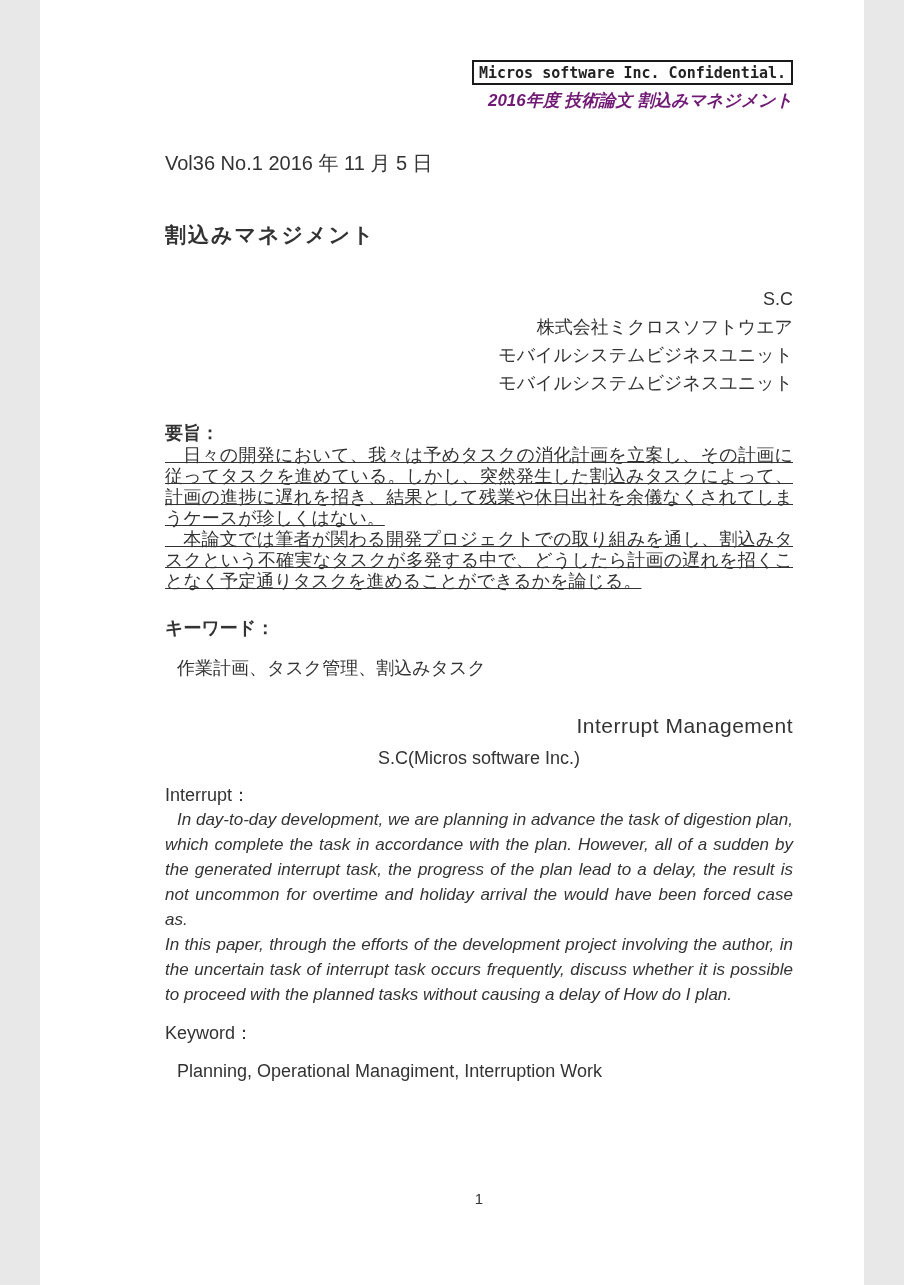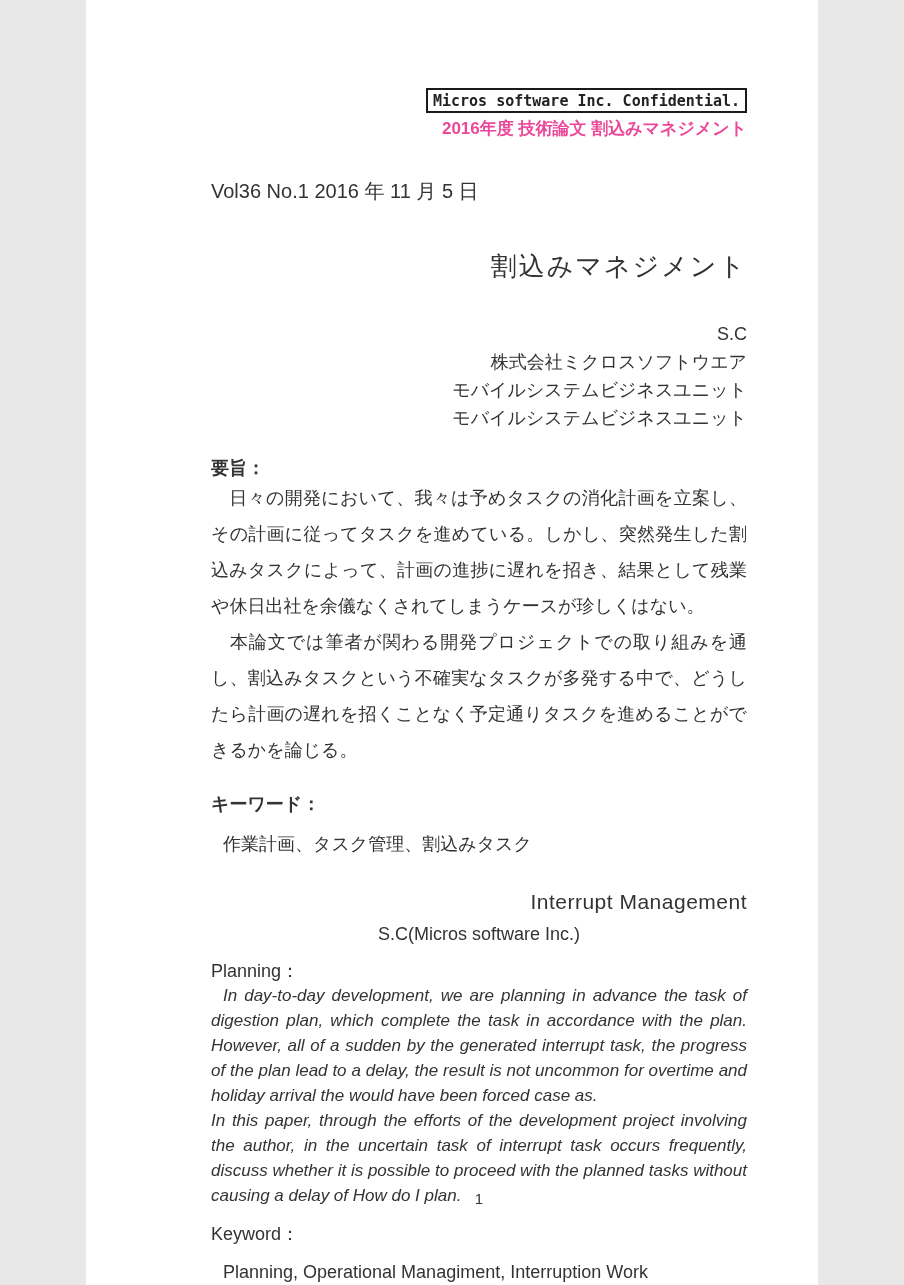--- a/index.html
+++ b/index.html
@@ -1,59 +1,59 @@
 <!DOCTYPE html>
 <html><head>
 <meta charset="utf-8">
 <style>
   html,body { margin:0; padding:0; background:#e8e8e8; }
   .page {
     position:relative;
-    width:732px; height:1285px;
+    width:824px; height:1285px;
     margin:0 auto;
     background:#ffffff;
     color:#333333;
     font-family:"Liberation Sans","DejaVu Sans",sans-serif;
     box-sizing:border-box;
-    padding:88px 71px 0 125px;
+    padding:60px 71px 0 125px;
     overflow:hidden;
   }
   .header-right { text-align:right; }
   .confidential-box {
     display:inline-block;
     border:2px solid #1a1a1a;
     font-family:"DejaVu Sans Mono","Liberation Mono",monospace;
     font-weight:bold;
     font-size:15px;
     padding:2px 5px 1px 5px;
     color:#222222;
   }
-  .header-subtitle { font-weight:bold; font-size:17px; margin-top:4px; color:#ec4899; }
+  .header-subtitle { font-weight:bold; font-size:17px; margin-top:4px; color:#701a75;font-style:italic; }
 
   .vol-line { margin-top:38px; font-size:20px; }
   .doc-type {
     display:inline-block;
     border:1px solid #444444;
     font-size:16px;
     padding:2px 10px;
     margin-top:5px;
   }
 
   .title-ja {
-    text-align:right;
-    font-size:26px;
-    font-weight:normal;
+    text-align:left;
+    font-size:21px;
+    font-weight:bold;
     letter-spacing:2px;
     margin:44px 0 0 0;
   }
 
   .author-block { text-align:right; margin-top:36px; font-size:18px; line-height:28px; }
 
   .section-heading-ja { font-weight:bold; font-size:18px; margin:24px 0 0 0; }
-  .body-ja { font-size:18px; line-height:36px; text-align:justify; margin:0; }
+  .body-ja { font-size:18px; line-height:21px; text-align:justify; margin:0;text-decoration:underline; }
 
   .keywords-line { font-size:18px; padding-left:12px; margin-top:16px; }
 
   .title-en {
     text-align:right;
     font-size:21px;
     font-weight:normal;
     margin:34px 0 0 0;
     letter-spacing:0.5px;
   }
@@ -93,21 +93,21 @@
   <div class="section-heading-ja">要旨：</div>
   <p class="body-ja">　日々の開発において、我々は予めタスクの消化計画を立案し、その計画に従ってタスクを進めている。しかし、突然発生した割込みタスクによって、計画の進捗に遅れを招き、結果として残業や休日出社を余儀なくされてしまうケースが珍しくはない。</p>
   <p class="body-ja">　本論文では筆者が関わる開発プロジェクトでの取り組みを通し、割込みタスクという不確実なタスクが多発する中で、どうしたら計画の遅れを招くことなく予定通りタスクを進めることができるかを論じる。</p>
 
   <div class="section-heading-ja">キーワード：</div>
   <div class="keywords-line">作業計画、タスク管理、割込みタスク</div>
 
   <h2 class="title-en">Interrupt Management</h2>
   <div class="author-en">S.C(Micros software Inc.)</div>
 
-  <div class="section-heading-en">Planning：</div>
+  <div class="section-heading-en">Interrupt：</div>
   <p class="body-en indent-first">In day-to-day development, we are planning in advance the task of digestion plan, which complete the task in accordance with the plan. However, all of a sudden by the generated interrupt task, the progress of the plan lead to a delay, the result is not uncommon for overtime and holiday arrival the would have been forced case as.</p>
   <p class="body-en">In this paper, through the efforts of the development project involving the author, in the uncertain task of interrupt task occurs frequently, discuss whether it is possible to proceed with the planned tasks without causing a delay of How do I plan.</p>
 
   <div class="section-heading-en">Keyword：</div>
   <div class="keywords-line">Planning, Operational Managiment, Interruption Work</div>
 
   <div class="page-number">1</div>
 
 </div>
 

